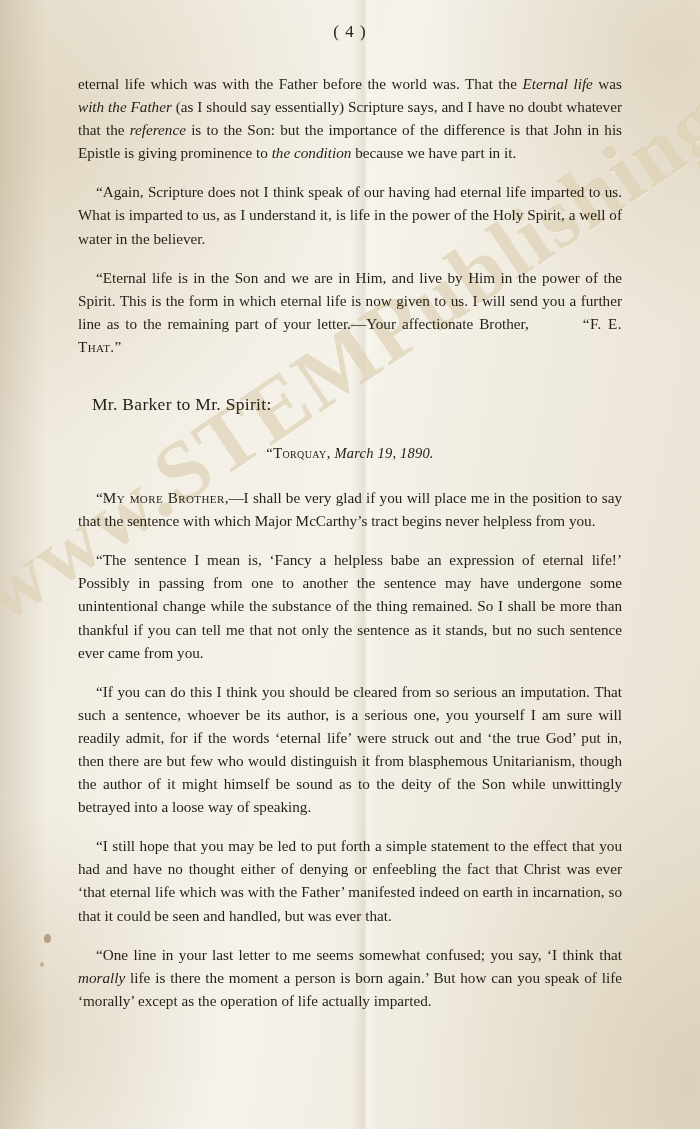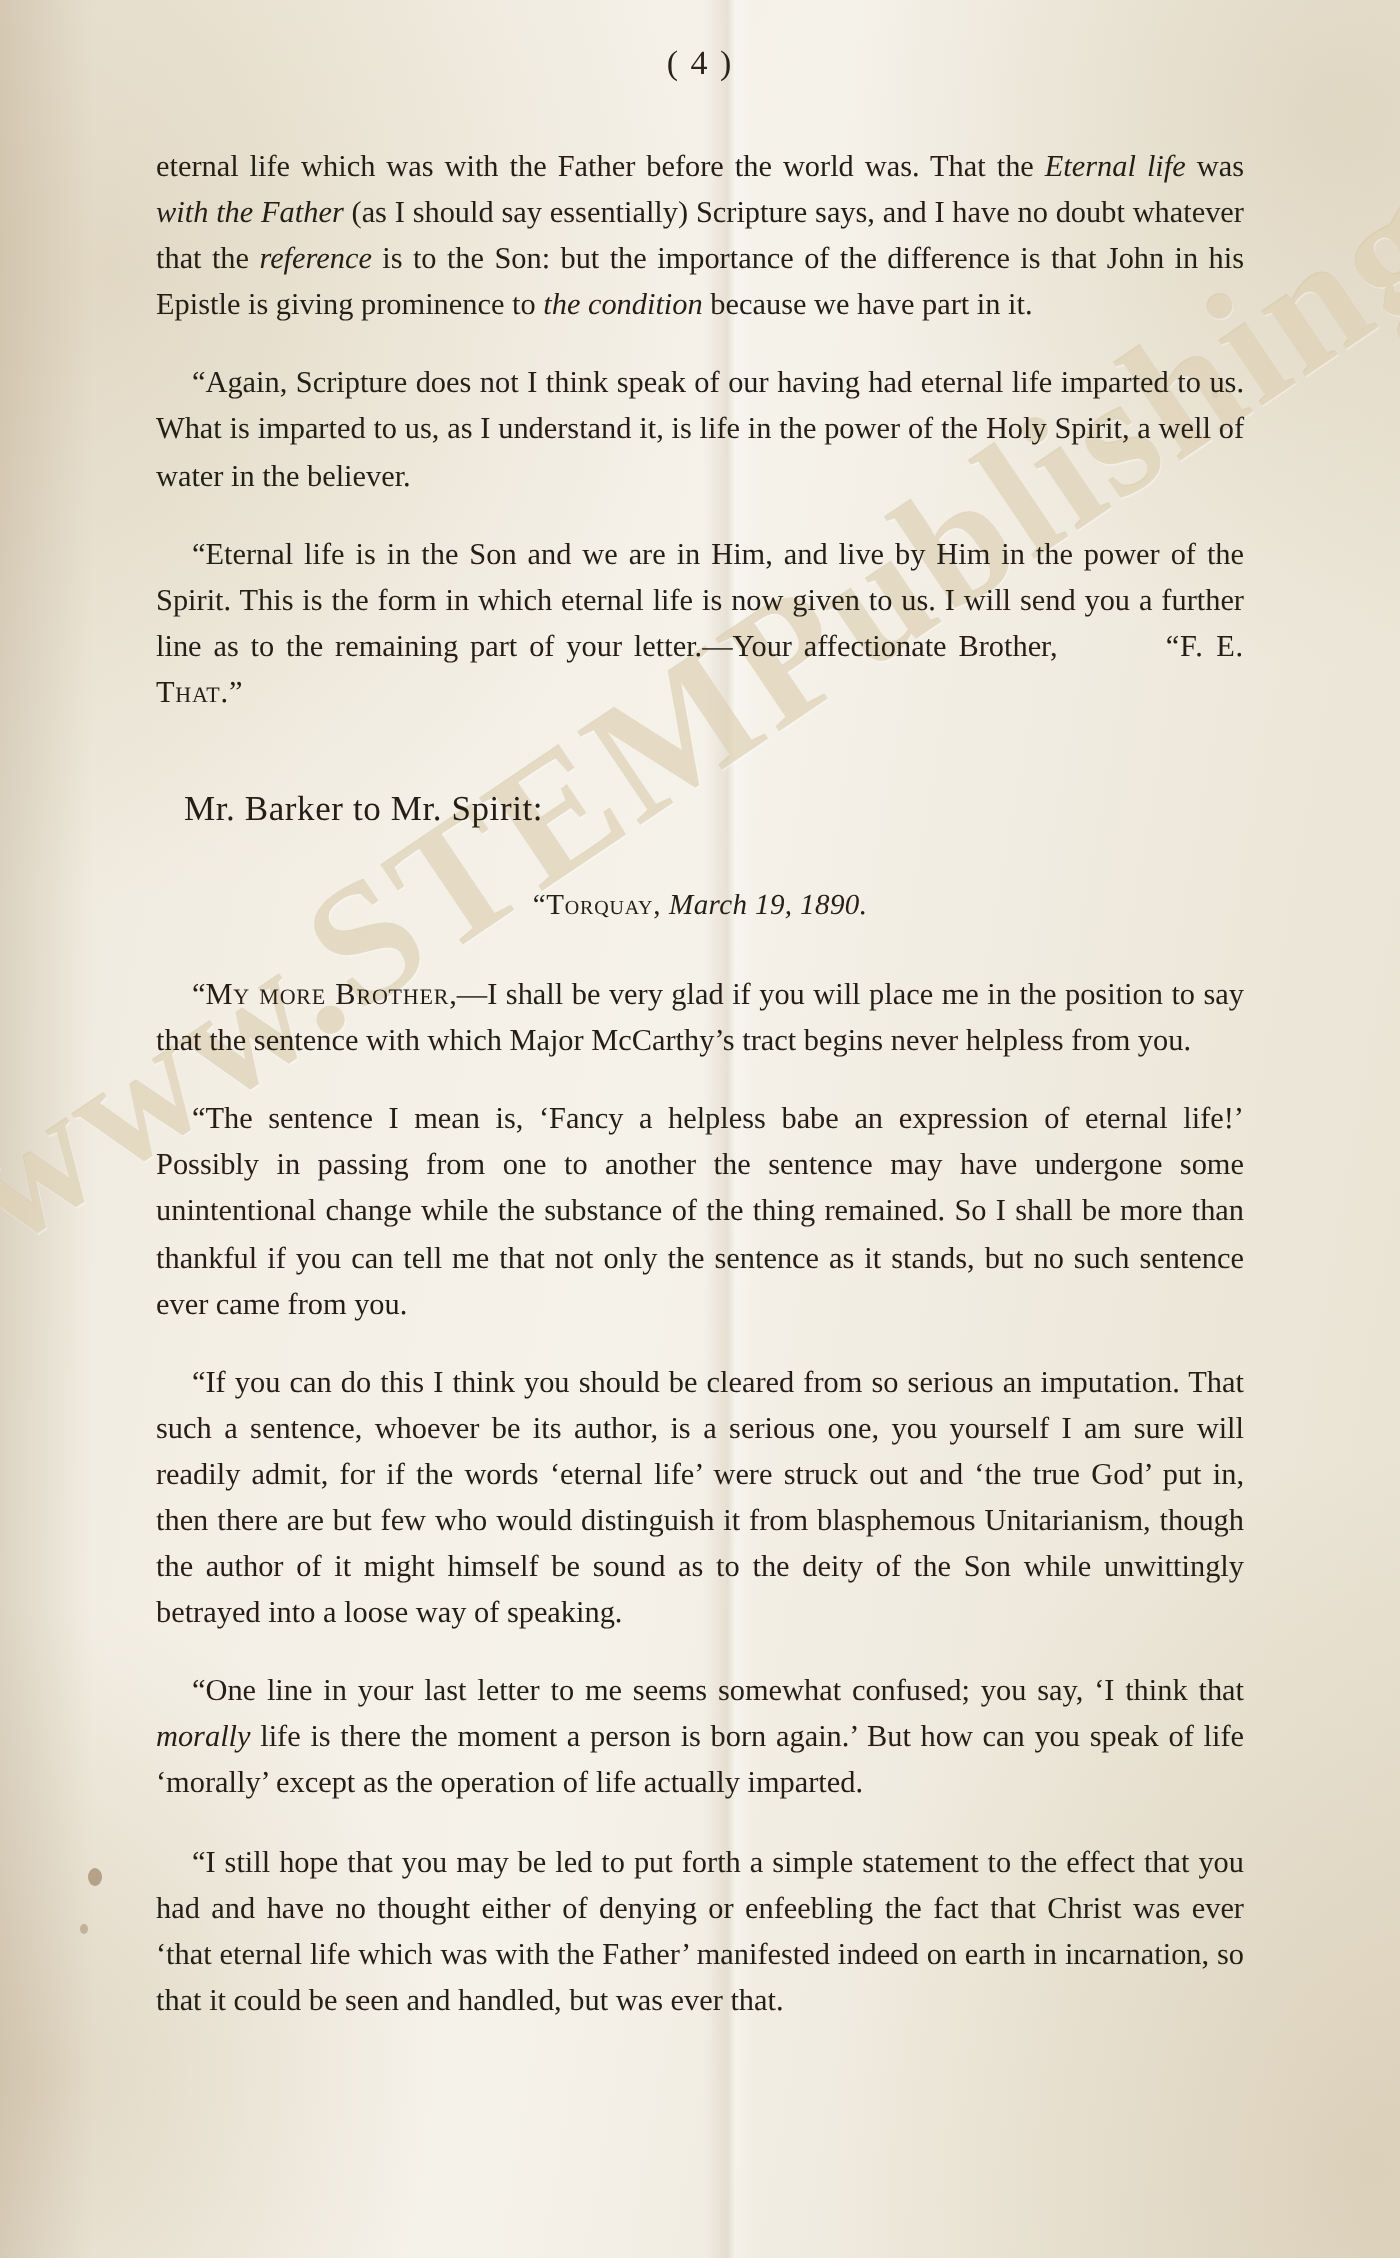--- a/index.html
+++ b/index.html
@@ -173,22 +173,22 @@
     <p class="para">
       <span>“The sentence I mean is, ‘Fancy a helpless babe an expression of eternal life!’  Possibly in passing from one to another the sentence may have undergone some unintentional change while the substance of the thing remained.  So I shall be more than thankful if you can tell me that not only the sentence as it stands, but no such sentence ever came from you.</span>
     </p>
 
     <p class="para">
       <span>“If you can do this I think you should be cleared from so serious an imputation.  That such a sentence, whoever be its author, is a serious one, you yourself I am sure will readily admit, for if the words ‘eternal life’ were struck out and ‘the true God’ put in, then there are but few who would distinguish it from blasphemous Unitarianism, though the author of it might himself be sound as to the deity of the Son while unwittingly betrayed into a loose way of speaking.</span>
     </p>
 
 
     <p class="para">
-      <span>“One line in your last letter to me seems somewhat confused; you say, ‘I think that </span><i>morally</i><span> life is there the moment a person is born again.’  But how can you speak of life ‘morally’ except as the operation of life actually imparted.</span>
+      <span>“I still hope that you may be led to put forth a simple statement to the effect that you had and have no thought either of denying or enfeebling the fact that Christ was ever ‘that eternal life which was with the Father’ manifested indeed on earth in incarnation, so that it could be seen and handled, but was ever that.</span>
     </p>
 
     <p class="para">
-      <span>“I still hope that you may be led to put forth a simple statement to the effect that you had and have no thought either of denying or enfeebling the fact that Christ was ever ‘that eternal life which was with the Father’ manifested indeed on earth in incarnation, so that it could be seen and handled, but was ever that.</span>
+      <span>“One line in your last letter to me seems somewhat confused; you say, ‘I think that </span><i>morally</i><span> life is there the moment a person is born again.’  But how can you speak of life ‘morally’ except as the operation of life actually imparted.</span>
     </p>
 
   </div>
 
 </div>
 
 </body></html>

